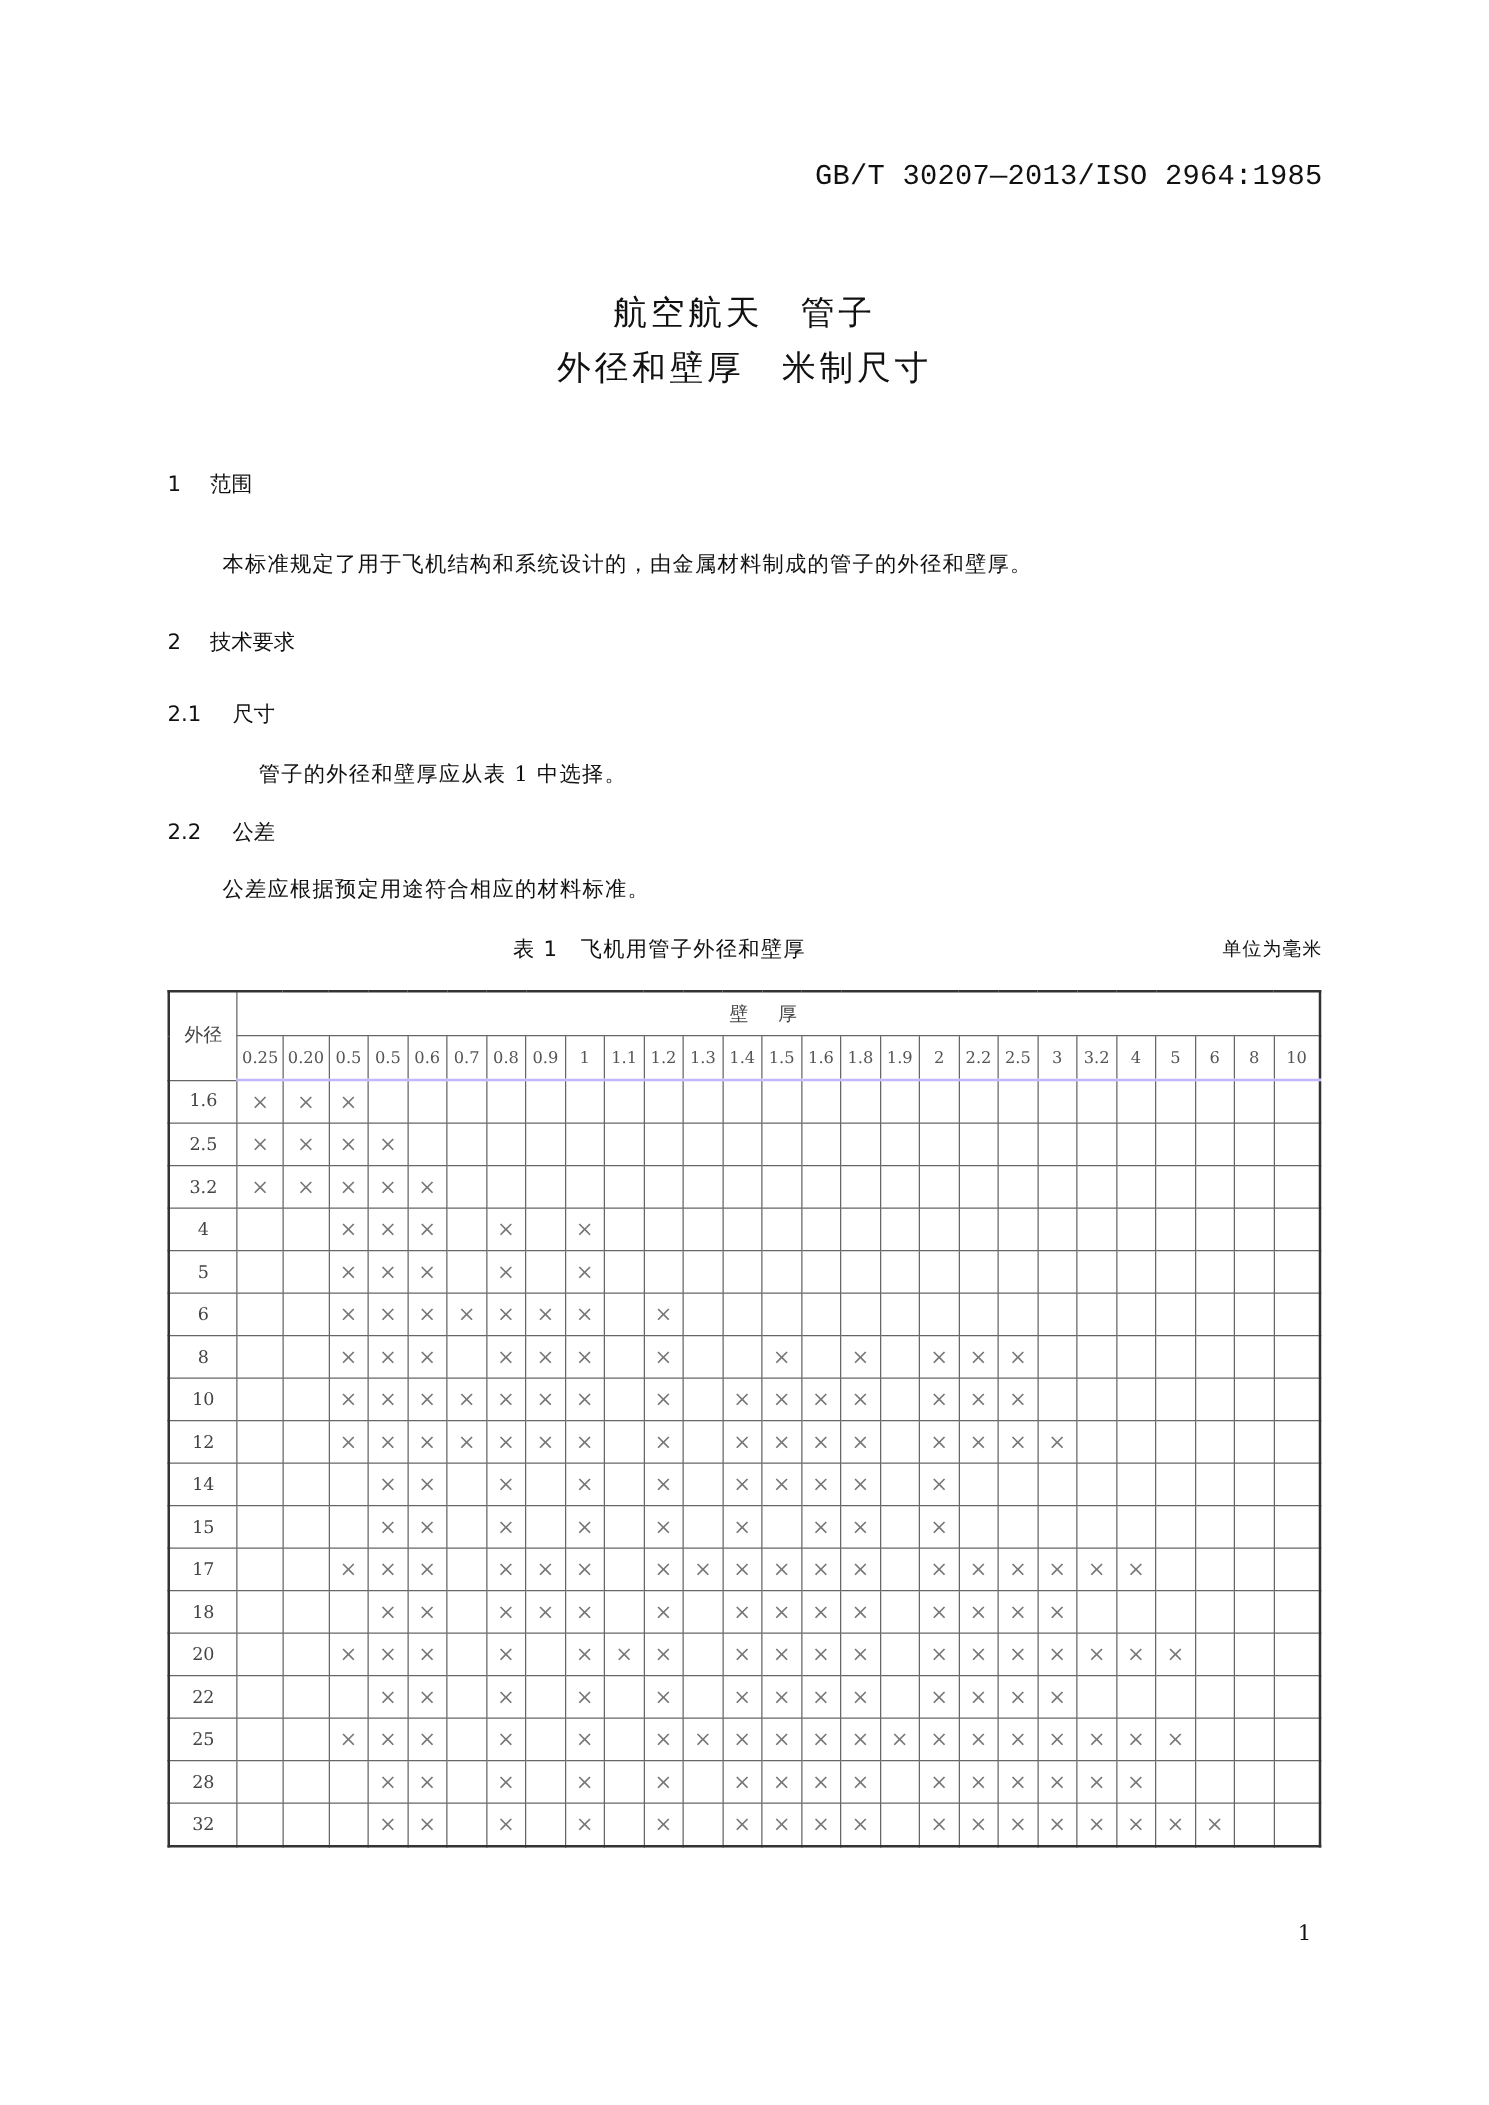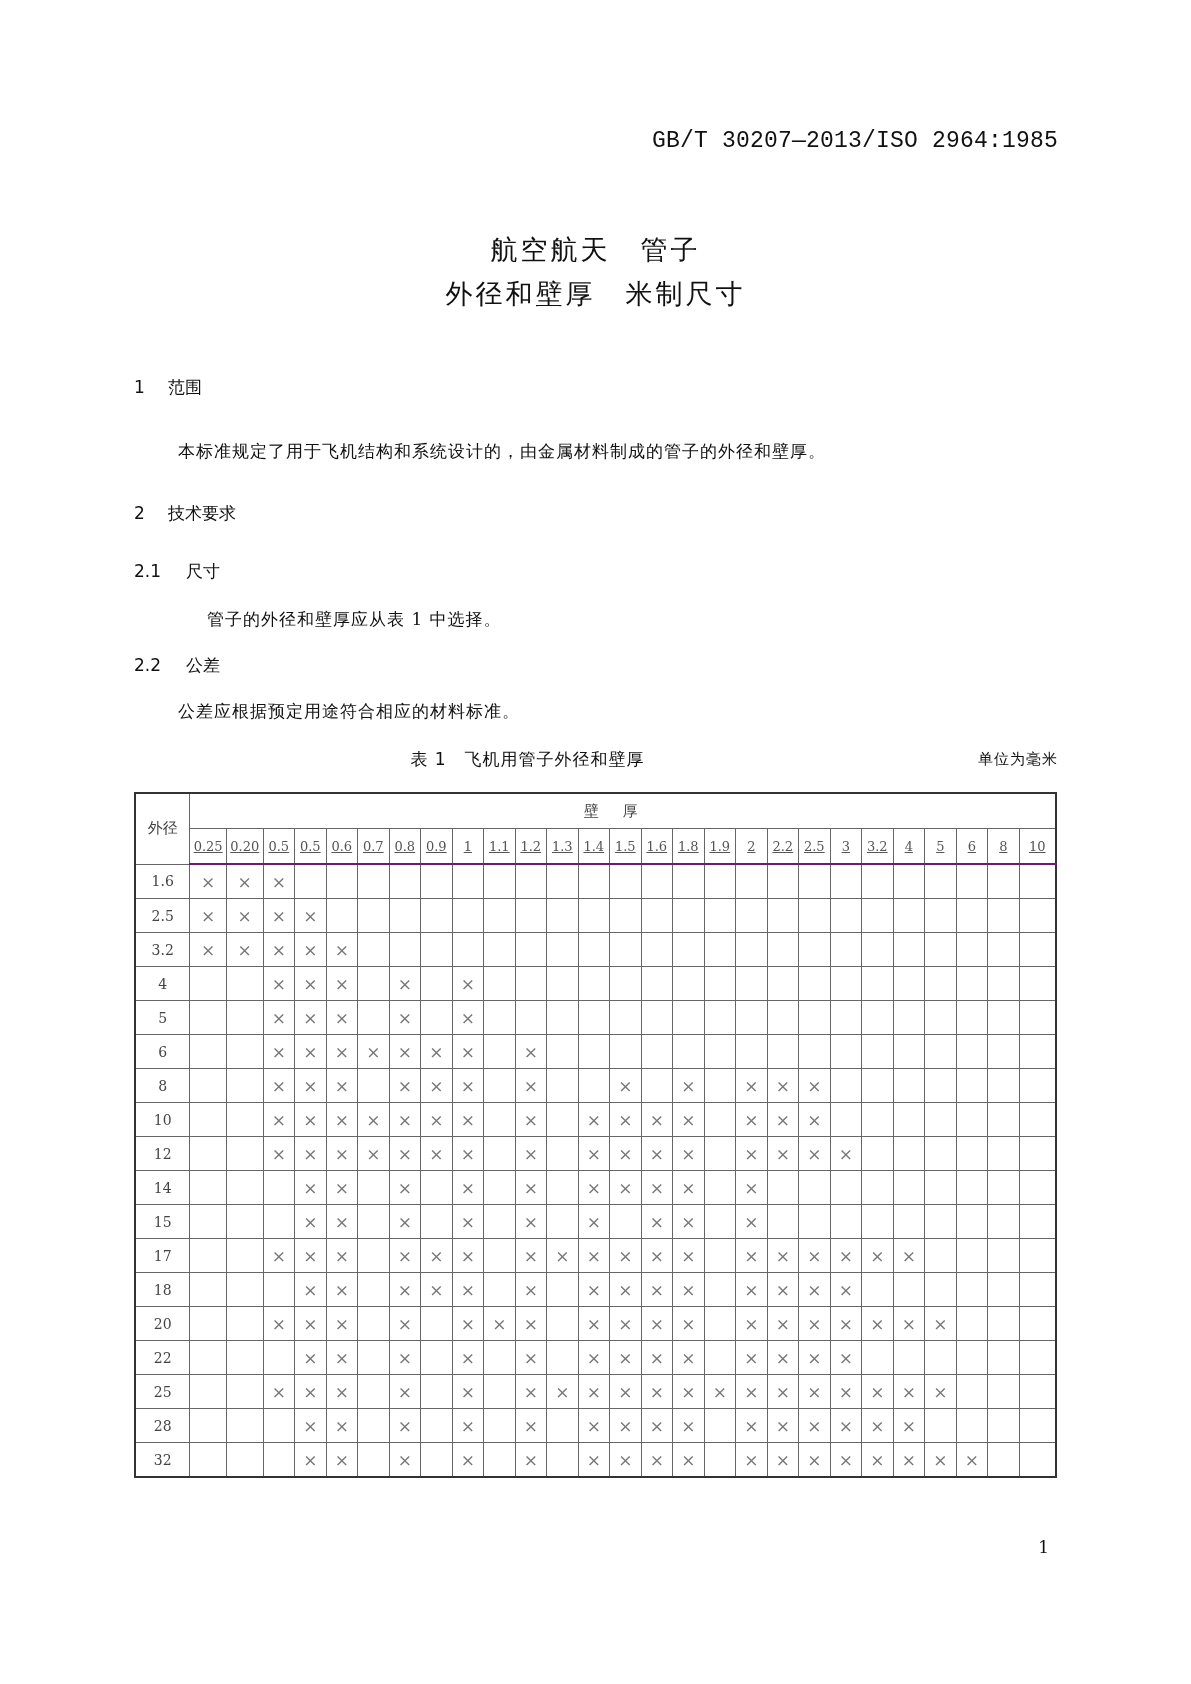--- a/index.html
+++ b/index.html
@@ -14,21 +14,21 @@
   .h .num { display: inline-block; min-width: 34px; }
   .p { font-size: 17px; letter-spacing: 1px; }
   .tbl-caption { left: 0; width: 1055px; text-align: center; top: 748px; font-family: "DejaVu Sans", sans-serif; font-size: 17px; letter-spacing: 1px; }
   .unit { right: 133px; top: 750px; font-size: 15px; letter-spacing: 1px; }
   table.grid { position: absolute; left: 134px; top: 792px; width: 923px; border-collapse: collapse; table-layout: fixed;
                border: 2px solid #333; font-family: "DejaVu Serif", serif; }
   table.grid td, table.grid th { border: 1px solid #666; padding: 0; text-align: center; font-weight: normal; color: #555; }
   table.grid th { font-size: 13px; height: 34px; }
   table.grid th.od-head { font-size: 15px; color: #444; }
   table.grid th.wall-head { font-size: 15px; letter-spacing: 24px; color: #444; }
-  table.grid tr.sub th { border-bottom: 2px solid #701a75; text-decoration: underline; }
+  table.grid tr.sub th { border-bottom: 2px solid #c4b5fd; }
   table.grid td { height: 33px; font-size: 17px; color: #777; }
   table.grid td.od { font-size: 14px; color: #444; }
   .pageno { right: 142px; top: 1537px; font-size: 17px; }
 </style>
 </head>
 <body>
 
 <div class="abs std-code">GB/T 30207—2013/ISO 2964:1985</div>
 
 <div class="abs title title1">航空航天　管子</div>

